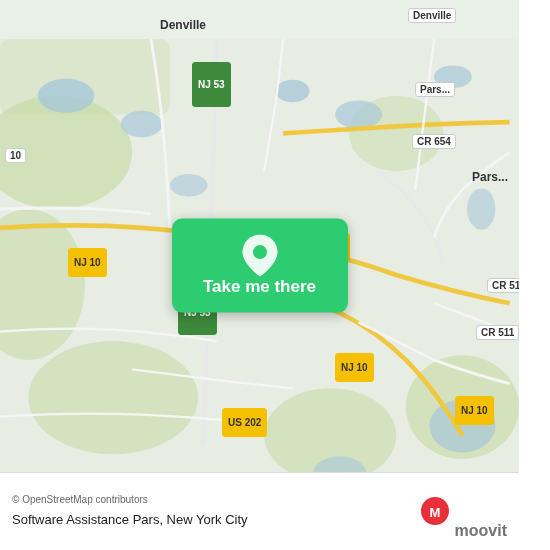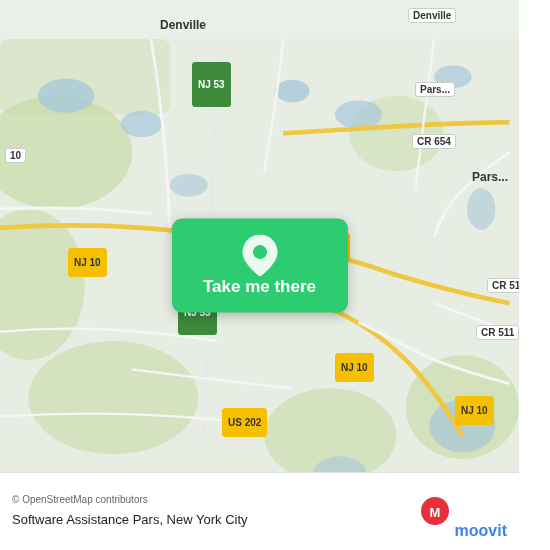--- a/index.html
+++ b/index.html
@@ -63,21 +63,21 @@
 
     .moovit-logo {
       display: flex;
       align-items: center;
       gap: 6px;
     }
 
     .moovit-text {
       font-size: 16px;
       font-weight: bold;
-      color: #3b82f6;
+      color: #737373;
       margin-top: 41px;
     }
 
     .moovit-icon {
       width: 28px;
       height: 28px;
     }
 
     
     .cta-overlay {

